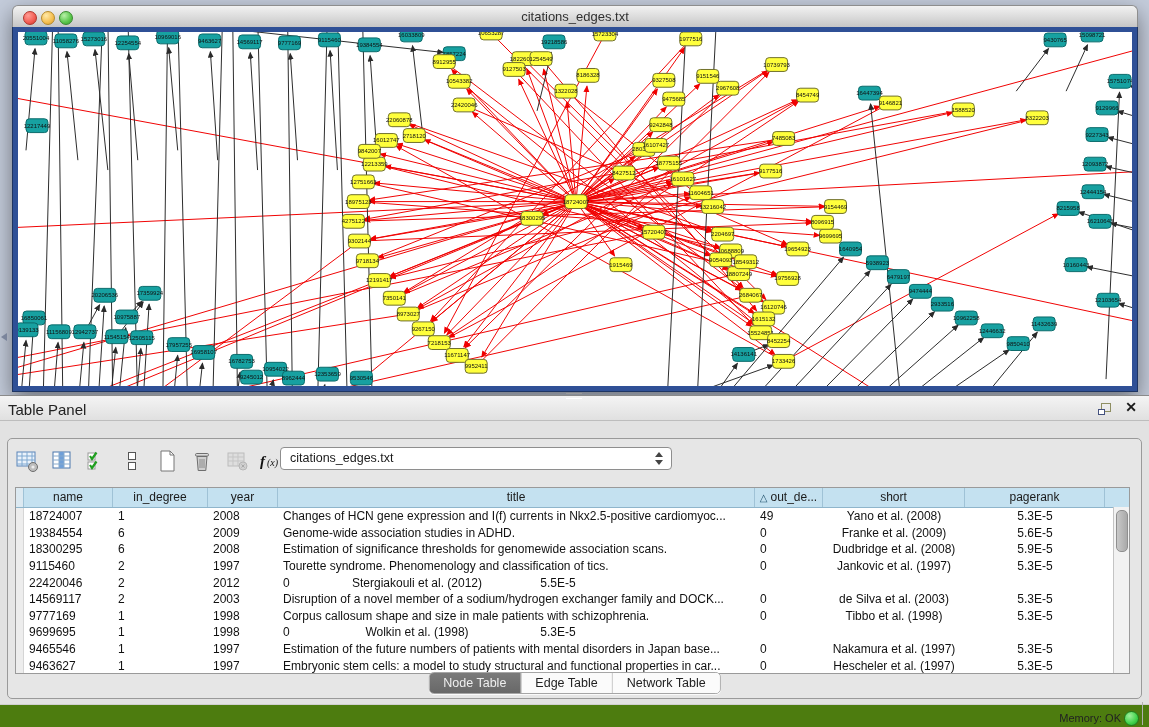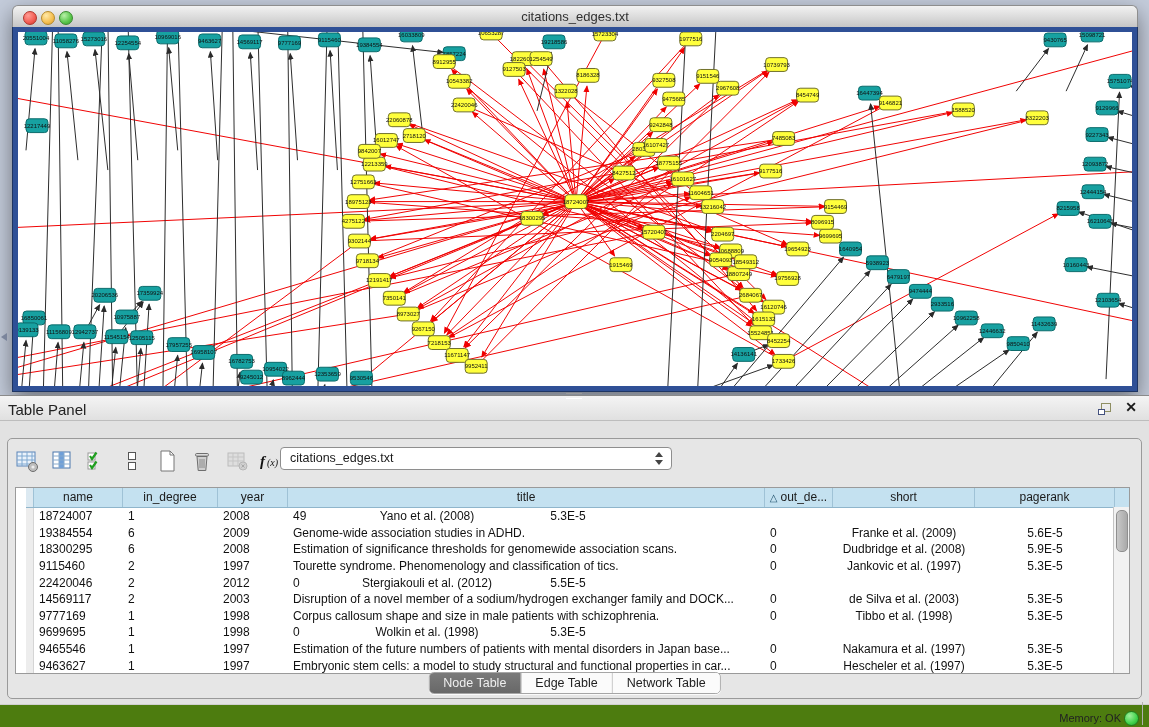--- a/index.html
+++ b/index.html
@@ -38,21 +38,21 @@
   .tool-btn{width:26px;height:26px;display:flex;align-items:center;justify-content:center;}
   .tool-btn.disabled{opacity:.55;}
   .combo{position:absolute;left:272px;top:8px;width:392px;height:23px;background:#FFFFFF;
     border:1px solid #8E8E8E;border-radius:4px;box-sizing:border-box;}
   .combo .val{position:absolute;left:9px;top:3px;font-size:12.5px;color:#1A1A1A;}
   .combo .arrows{position:absolute;right:8px;top:4px;}
   .combo .tri-up{width:0;height:0;border-left:4px solid transparent;border-right:4px solid transparent;border-bottom:5px solid #444;margin-bottom:3px;}
   .combo .tri-dn{width:0;height:0;border-left:4px solid transparent;border-right:4px solid transparent;border-top:5px solid #444;}
   
   .tbl-wrap{position:absolute;left:7px;top:48px;width:1115px;height:187px;background:#FFF;
-    border:1px solid #9A9A9A;box-sizing:border-box;overflow:hidden;padding-left:10px;}
+    border:1px solid #9A9A9A;box-sizing:border-box;overflow:hidden;}
   .thead{display:flex;height:19px;background:#C4E1F0;border-bottom:1px solid #8FB5CB;}
   .hc{font-size:12px;color:#1A1A1A;text-align:center;line-height:19px;
     border-right:1px solid #9FC2D6;box-sizing:border-box;overflow:hidden;white-space:nowrap;}
   .gut{width:7px;background:#DCE9F1;border-right:1px solid #9FC2D6;}
   .gutb{width:7px;background:#EDEDED;border-right:1px solid #D5D5D5;}
   .c0{width:89px}.c1{width:95px}.c2{width:70px}.c3{width:477px}.c4{width:68px}.c5{width:142px}.c6{width:140px}
   .trow{display:flex;height:16.6px;align-items:center;}
   .cell{font-size:12px;color:#111;padding-left:5px;box-sizing:border-box;
     overflow:hidden;white-space:nowrap;}
   .cell.ctr{text-align:center;padding-left:0;}
@@ -860,20 +860,21 @@
           <span class="hc c4"><span class="sort-tri">△</span>out_de...</span>
           <span class="hc c5">short</span>
           <span class="hc c6">pagerank</span>
         </div>
       <div id="tbody">
           <div class="trow">
             <span class="gutb" style="height: 100%;"></span>
             <span class="cell c0">18724007</span>
             <span class="cell c1">1</span>
             <span class="cell c2">2008</span>
+            <span class="cell c3">Changes of HCN gene expression and I(f) currents in Nkx2.5-positive cardiomyoc...</span>
             <span class="cell c4">49</span>
             <span class="cell c5 ctr">Yano et al. (2008)</span>
             <span class="cell c6 ctr">5.3E-5</span>
           </div>
           <div class="trow">
             <span class="gutb" style="height: 100%;"></span>
             <span class="cell c0">19384554</span>
             <span class="cell c1">6</span>
             <span class="cell c2">2009</span>
             <span class="cell c3">Genome-wide association studies in ADHD.</span>

